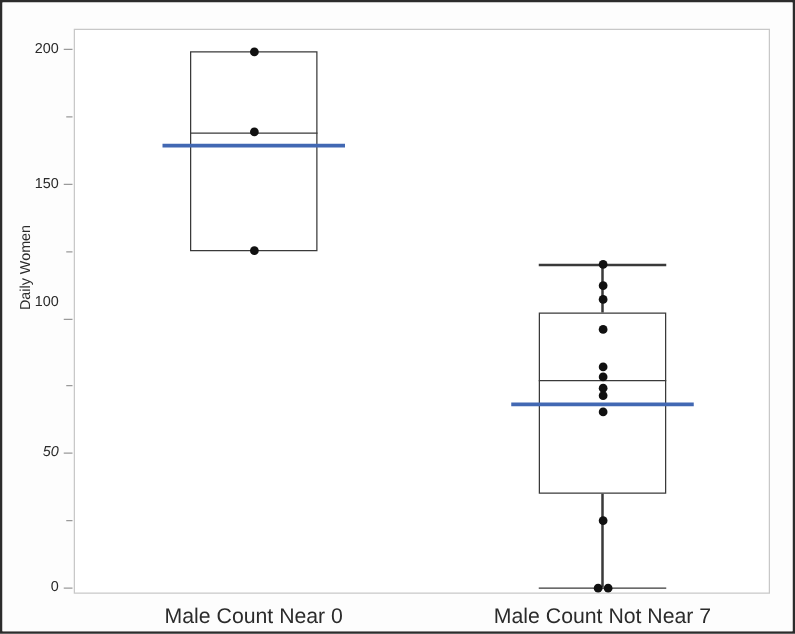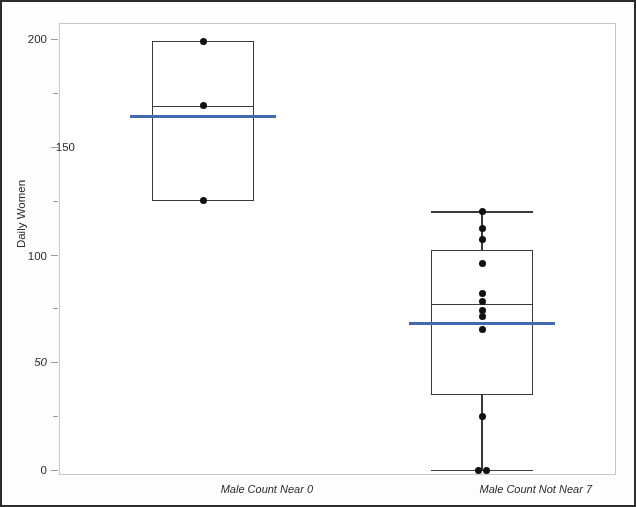--- a/index.html
+++ b/index.html
@@ -63,25 +63,24 @@
     font-size: 11.5px;
     color: #2b2b2b;
     text-align: center;
     transform: rotate(-90deg);
     transform-origin: center center;
     white-space: nowrap;
   }
   .xtick-label {
     position: absolute;
     top: 481px;
-    font-size: 11px;
+    font-size: 17px;
     color: #2b2b2b;
-    text-align: right;
+    text-align: center;
     white-space: nowrap;
-    font-style: italic;
   }
   
   .bp-box {
     position: absolute;
     box-sizing: border-box;
     border: 1.3px solid #3a3a3a;
     background: transparent;
   }
   .bp-median {
     position: absolute;
@@ -119,23 +118,23 @@
 <div id="figure-frame">
   <div id="figure-inner">
 
     <div id="plot-area"></div>
 
     <div id="ylabel">Daily Women</div>
 
     <div id="ytick-container">
         <div class="tick-label" style="left: 0px; width: 45px; top: 31px;">200</div>
         <div class="tick-mark tick-major" style="top: 37px;"></div>
-        <div class="tick-label" style="left: 0px; width: 45px; top: 138.75px; margin-left: 28px;">150</div>
+        <div class="tick-label" style="left: 0px; width: 45px; top: 138.75px;">150</div>
         <div class="tick-mark tick-major" style="top: 144.75px;"></div>
-        <div class="tick-label" style="left: 0px; width: 45px; top: 248px;">100</div>
+        <div class="tick-label" style="left: 0px; width: 45px; top: 234px;">100</div>
         <div class="tick-mark tick-major" style="top: 252.5px;"></div>
         <div class="tick-label" style="left: 0px; width: 45px; top: 354.25px; font-style: italic;">50</div>
         <div class="tick-mark tick-major" style="top: 360.25px;"></div>
         <div class="tick-label" style="left: 0px; width: 45px; top: 462px;">0</div>
         <div class="tick-mark tick-major" style="top: 468px;"></div>
         <div class="tick-mark tick-minor" style="top: 90.875px;"></div>
         <div class="tick-mark tick-minor" style="top: 198.625px;"></div>
         <div class="tick-mark tick-minor" style="top: 306.375px;"></div>
         <div class="tick-mark tick-minor" style="top: 414.125px;"></div>
       </div>

